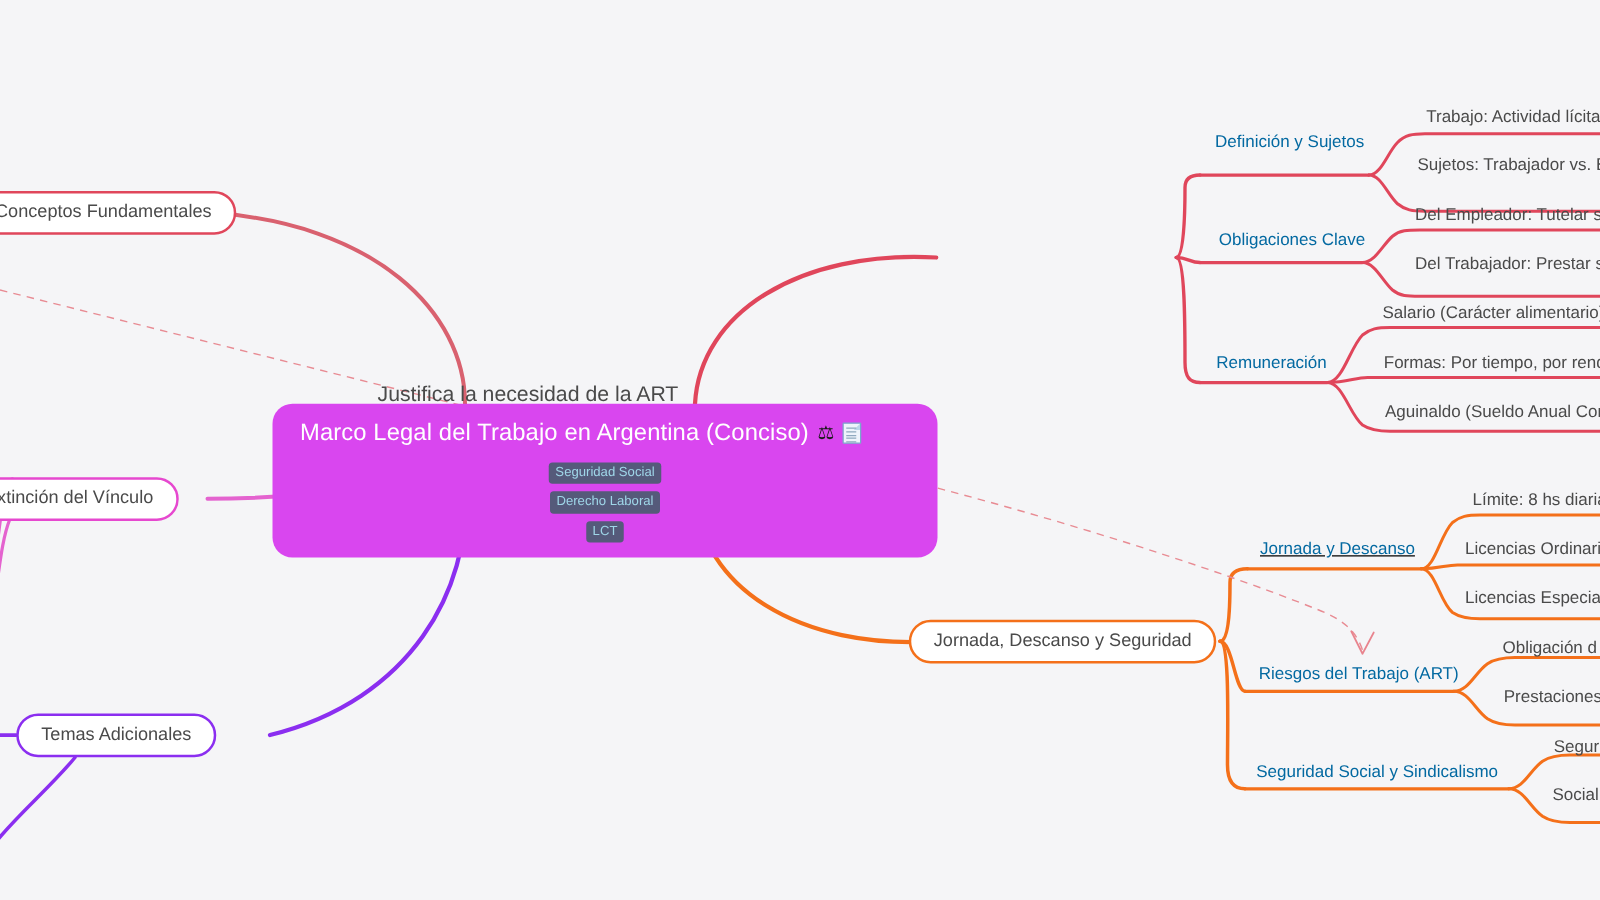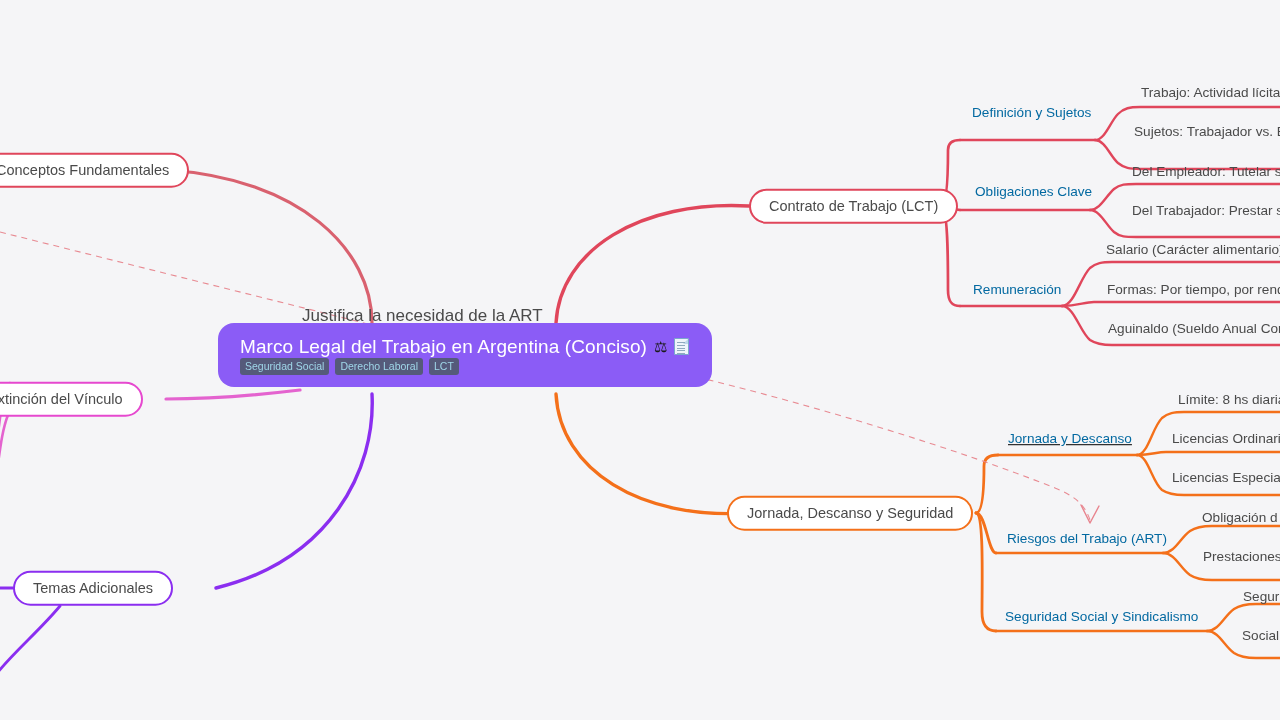--- a/index.html
+++ b/index.html
@@ -45,38 +45,38 @@
   .mid{
     font-size:13.6px;
     color:#0369a1;
     line-height:1;
   }
 
   
   #root-node{
     position:absolute;
     left:218px;top:323px;
-    width:494px;
-    background:#8b5cf6;
+    width:532px;
+    background:#d946ef;
     border-radius:16px;
     padding:14px 22px 12px 22px;
     box-sizing:border-box;
-    display:flex;flex-direction:column;gap:1px;
+    display:flex;flex-direction:column;gap:13px;
   }
   #root-title-row{display:flex;align-items:center;gap:7px;}
   #root-title{
     color:#ffffff;
     font-size:19px;
     line-height:1.05;
     letter-spacing:.1px;
     white-space:nowrap;
   }
   .root-icon{font-size:15px;line-height:1;display:inline-block;}
   .root-icon.scales{color:#2d2f45;filter:grayscale(1) brightness(.55);}
-  #root-tags{display:flex;align-items:flex-end;gap:6px;}
+  #root-tags{display:flex;align-items:center;gap:6px;flex-direction:column;}
   .tag{
     background:#555a7a;
     color:#9fd6e8;
     font-size:10.5px;
     line-height:1;
     padding:3px 5px 4px 5px;
     border-radius:3px;
     white-space:nowrap;
   }
 
@@ -185,23 +185,20 @@
   <div class="node" style="left:-24px;top:170px;">
     <div class="pill red">Conceptos Fundamentales</div>
   </div>
   <div class="node" style="left:-32px;top:399px;">
     <div class="pill pink">Extinción del Vínculo</div>
   </div>
   <div class="node" style="left:13px;top:588px;">
     <div class="pill purple">Temas Adicionales</div>
   </div>
 
-  <div class="node" style="left:749px;top:206px;">
-    <div class="pill red">Contrato de Trabajo (LCT)</div>
-  </div>
   <div class="node" style="left:727px;top:513px;">
     <div class="pill orange">Jornada, Descanso y Seguridad</div>
   </div>
 
   <div class="node" style="left:972px;top:113px;">
     <div class="mid">Definición y Sujetos</div>
   </div>
   <div class="node" style="left:975px;top:192px;">
     <div class="mid">Obligaciones Clave</div>
   </div>

